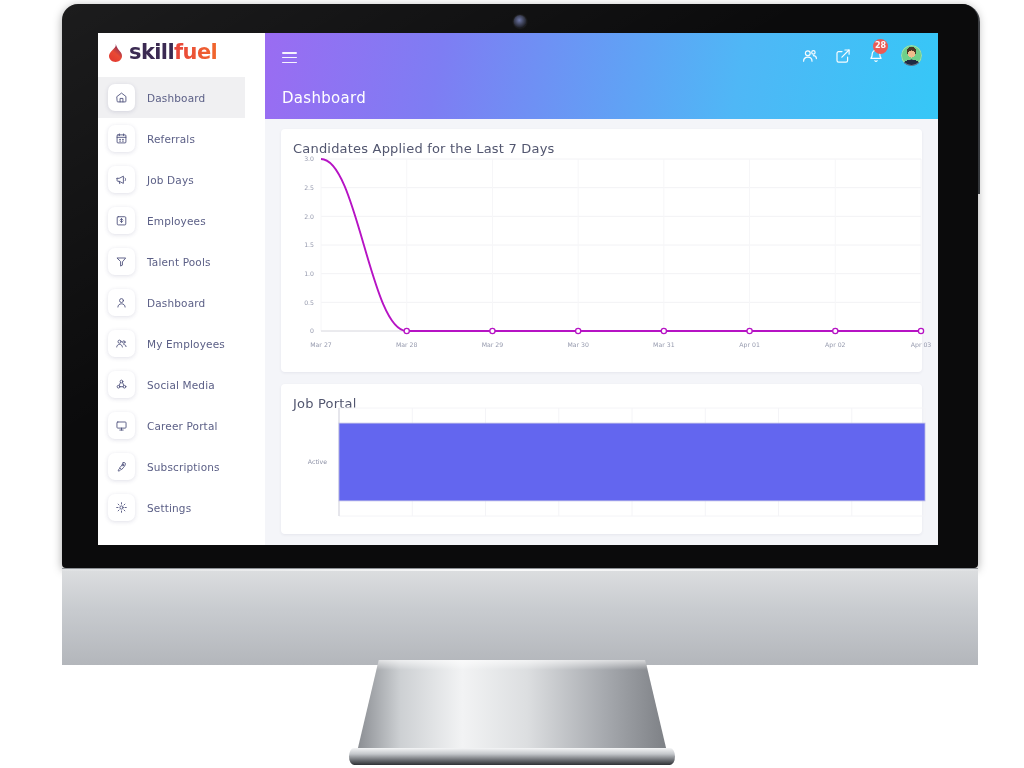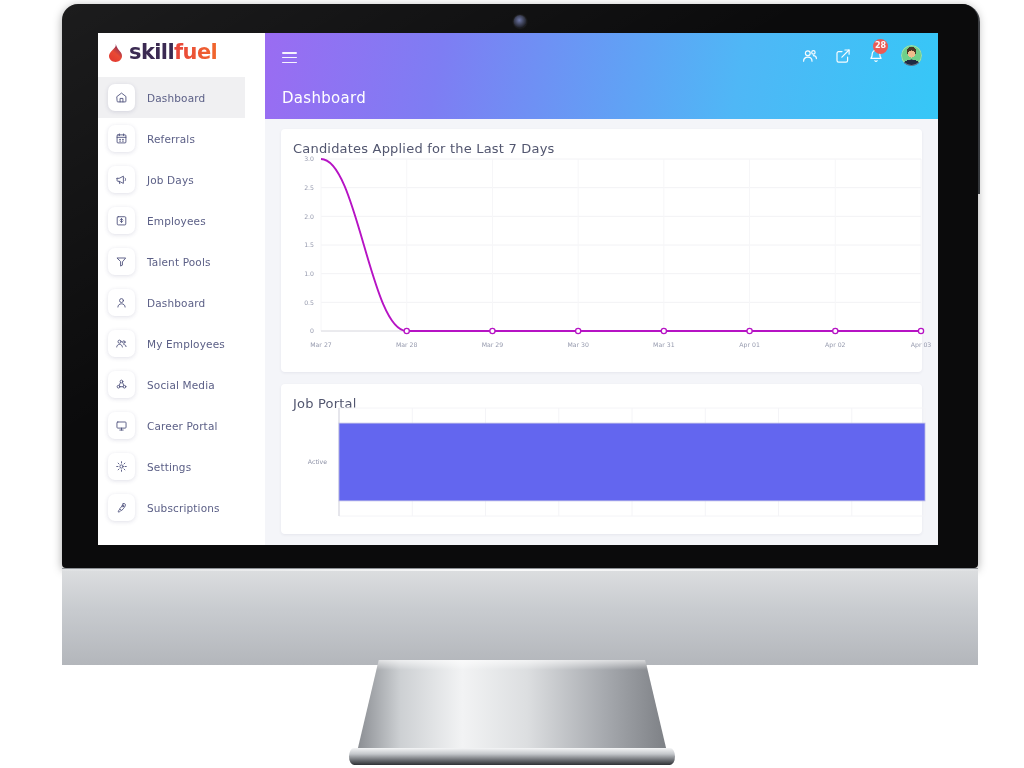--- a/index.html
+++ b/index.html
@@ -299,36 +299,36 @@
                   <rect x="3" y="4.6" width="14" height="9.4" rx="1.3"></rect>
                   <path d="M7.4 17h5.2M10 14v3"></path>
                 </svg>
               </span>
               <span class="nav-label">Career Portal</span>
               <span class="nav-chev">›</span>
             </div>
             <div class="nav-item">
               <span class="nav-ico">
                 <svg width="13" height="13" viewBox="0 0 20 20" fill="none" stroke="currentColor" stroke-width="1.35" stroke-linecap="round" stroke-linejoin="round">
-                  <circle cx="10" cy="10" r="2.5"></circle>
-                  <path d="M10 2.6v2M10 15.4v2M17.4 10h-2M4.6 10h-2M15.2 4.8l-1.4 1.4M6.2 13.8l-1.4 1.4M15.2 15.2l-1.4-1.4M6.2 6.2 4.8 4.8"></path>
-                </svg>
-              </span>
-              <span class="nav-label">Settings</span>
-              <span class="nav-chev">›</span>
-            </div>
-            <div class="nav-item">
-              <span class="nav-ico">
-                <svg width="13" height="13" viewBox="0 0 20 20" fill="none" stroke="currentColor" stroke-width="1.35" stroke-linecap="round" stroke-linejoin="round">
                   <path d="M7.2 12.8c-1.6 1-2.2 3.2-2.2 4.2 1 0 3.2-.6 4.2-2.2"></path>
                   <path d="M12.6 4.2c2.6-1 4.2.6 3.2 3.2-1 2.8-5.6 7.2-5.6 7.2l-2.8-2.8s4.4-4.6 5.2-7.6z"></path>
                   <circle cx="12.2" cy="7.8" r="1.2"></circle>
                 </svg>
               </span>
               <span class="nav-label">Subscriptions</span>
+              <span class="nav-chev">›</span>
+            </div>
+            <div class="nav-item">
+              <span class="nav-ico">
+                <svg width="13" height="13" viewBox="0 0 20 20" fill="none" stroke="currentColor" stroke-width="1.35" stroke-linecap="round" stroke-linejoin="round">
+                  <circle cx="10" cy="10" r="2.5"></circle>
+                  <path d="M10 2.6v2M10 15.4v2M17.4 10h-2M4.6 10h-2M15.2 4.8l-1.4 1.4M6.2 13.8l-1.4 1.4M15.2 15.2l-1.4-1.4M6.2 6.2 4.8 4.8"></path>
+                </svg>
+              </span>
+              <span class="nav-label">Settings</span>
               <span class="nav-chev">›</span>
             </div>
           </nav>
         <div class="sidebar-curve"></div>
       </aside>
 
       <section class="main">
 
         <header class="topbar">
           <div class="hamburger">

